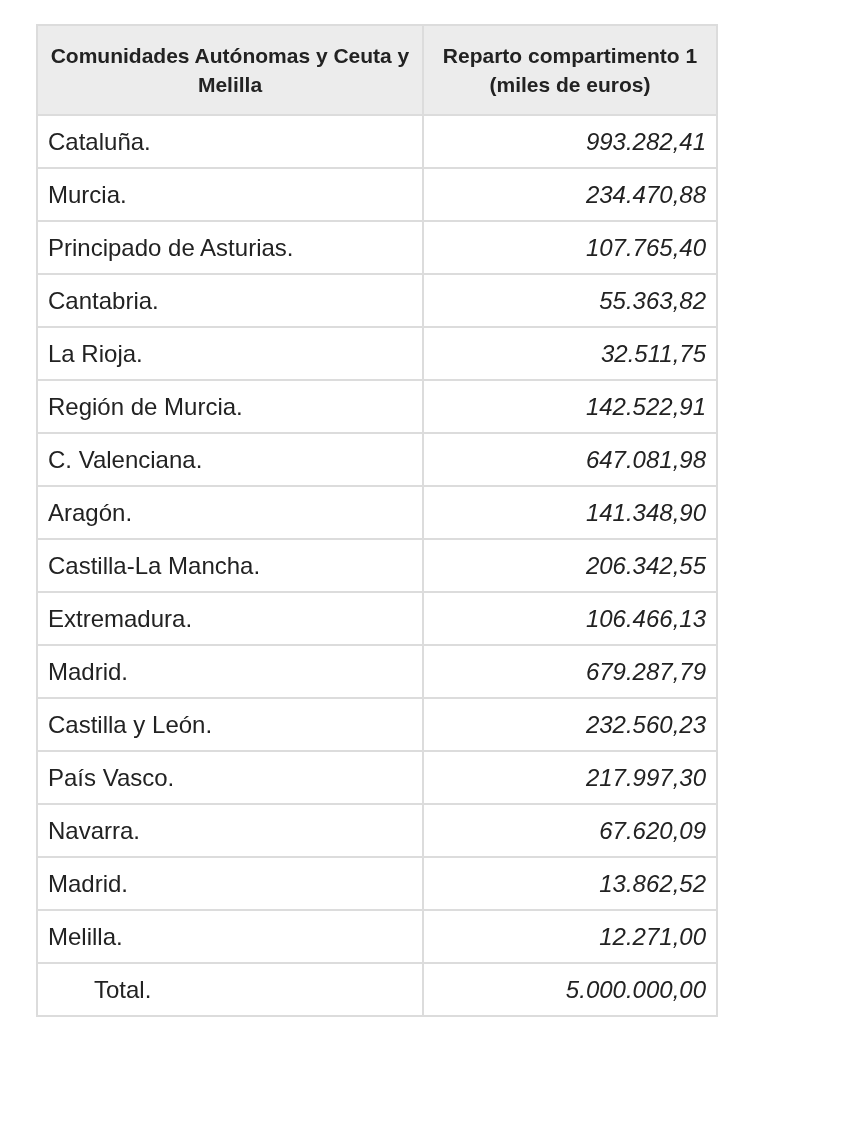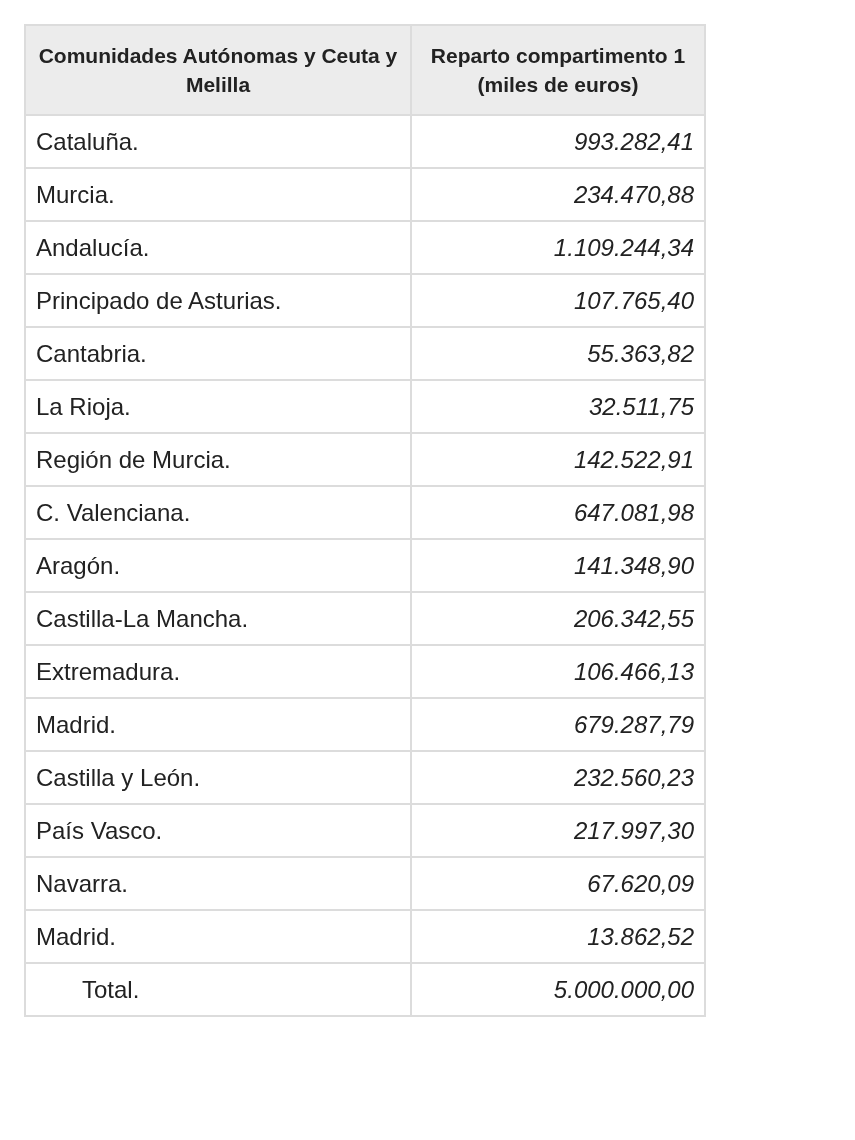--- a/index.html
+++ b/index.html
@@ -1,18 +1,18 @@
 <!DOCTYPE html>
 <html><head>
 <meta charset="utf-8">
 <style>
   html, body { margin: 0; padding: 0; background: #ffffff; }
   body { width: 855px; height: 1140px; position: relative; font-family: "Liberation Sans", sans-serif; }
   table.reparto {
-    position: absolute; left: 24px; top: 24px;
+    position: absolute; left: 36px; top: 24px;
     width: 682px; border-collapse: collapse;
     color: #222222;
   }
   table.reparto th, table.reparto td {
     border: 2px solid #dcdcdc;
   }
   table.reparto th {
     background: #ececec;
     font-weight: bold; font-size: 21px; line-height: 29px;
     height: 88px; padding: 0 10px; text-align: center;
@@ -36,24 +36,20 @@
     </tr>
   </thead>
   <tbody id="tbody">
       <tr>
         <td class="name">Cataluña.</td>
         <td class="val">993.282,41</td>
       </tr>
       <tr>
         <td class="name">Murcia.</td>
         <td class="val">234.470,88</td>
-      </tr>
-      <tr>
-        <td class="name">Andalucía.</td>
-        <td class="val">1.109.244,34</td>
       </tr>
       <tr>
         <td class="name">Principado de Asturias.</td>
         <td class="val">107.765,40</td>
       </tr>
       <tr>
         <td class="name">Cantabria.</td>
         <td class="val">55.363,82</td>
       </tr>
       <tr>
@@ -93,18 +89,22 @@
         <td class="val">217.997,30</td>
       </tr>
       <tr>
         <td class="name">Navarra.</td>
         <td class="val">67.620,09</td>
       </tr>
       <tr>
         <td class="name">Madrid.</td>
         <td class="val">13.862,52</td>
       </tr>
+      <tr>
+        <td class="name">Melilla.</td>
+        <td class="val">12.271,00</td>
+      </tr>
       <tr class="total">
         <td class="name">Total.</td>
         <td class="val">5.000.000,00</td>
       </tr>
     </tbody>
 </table>
 
 </body></html>

